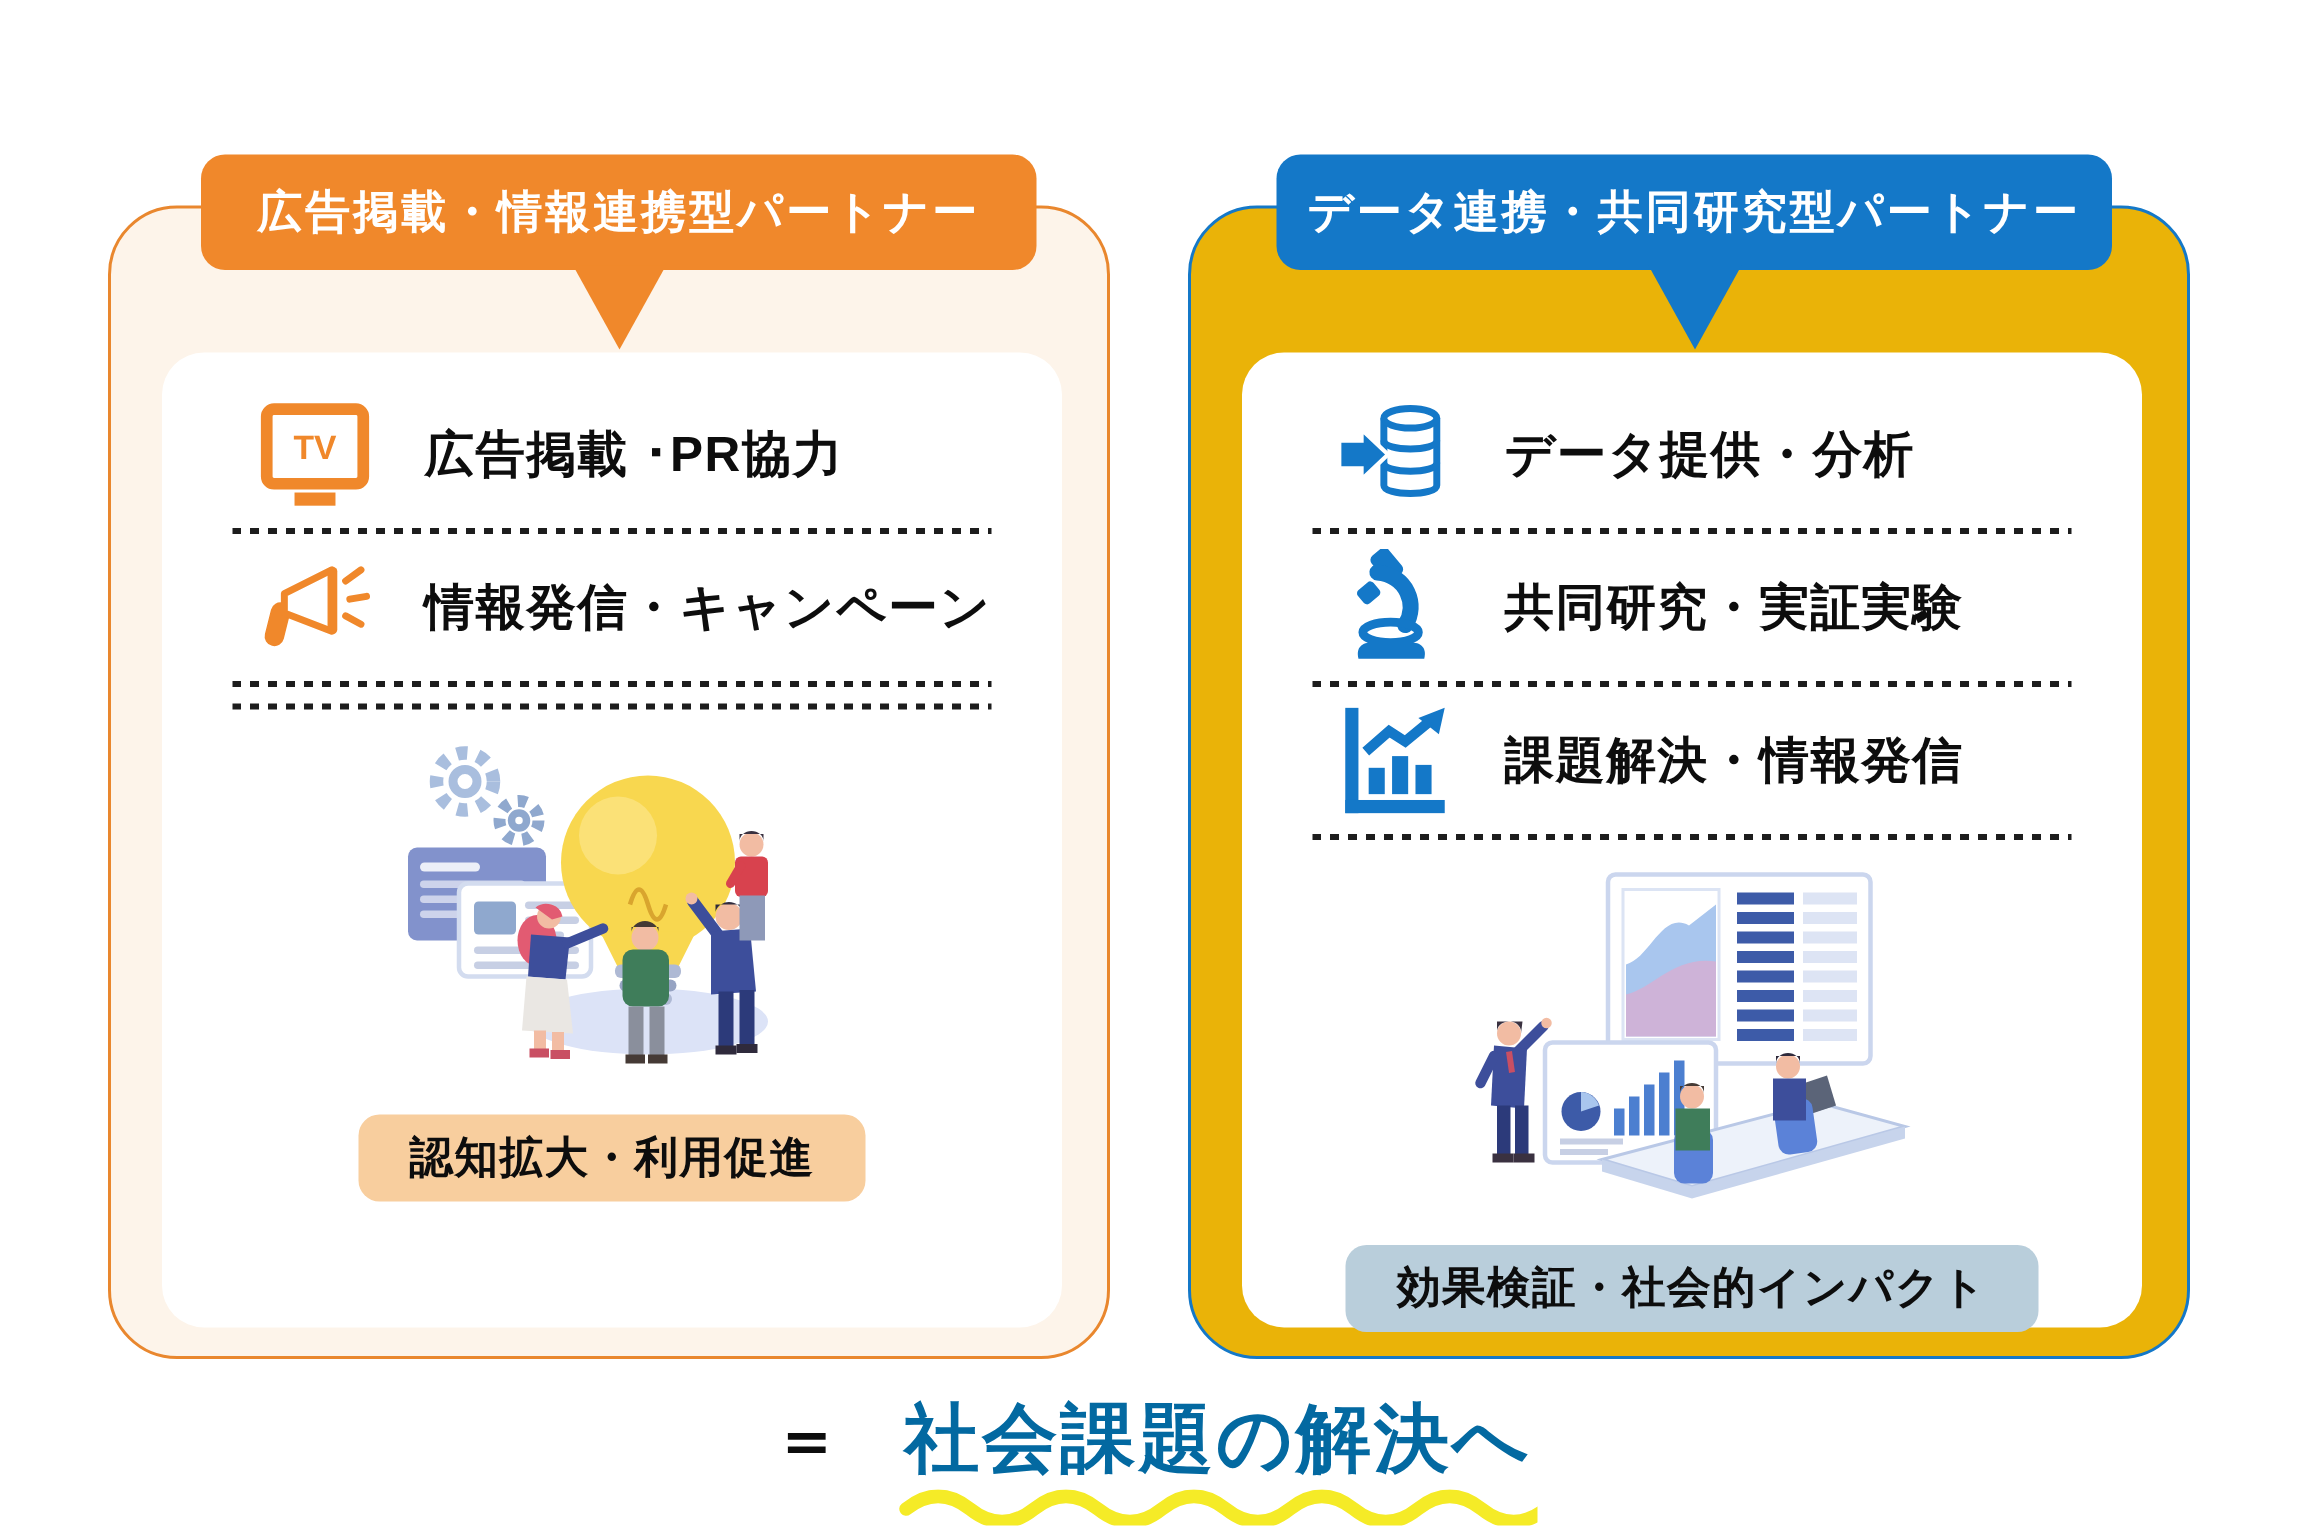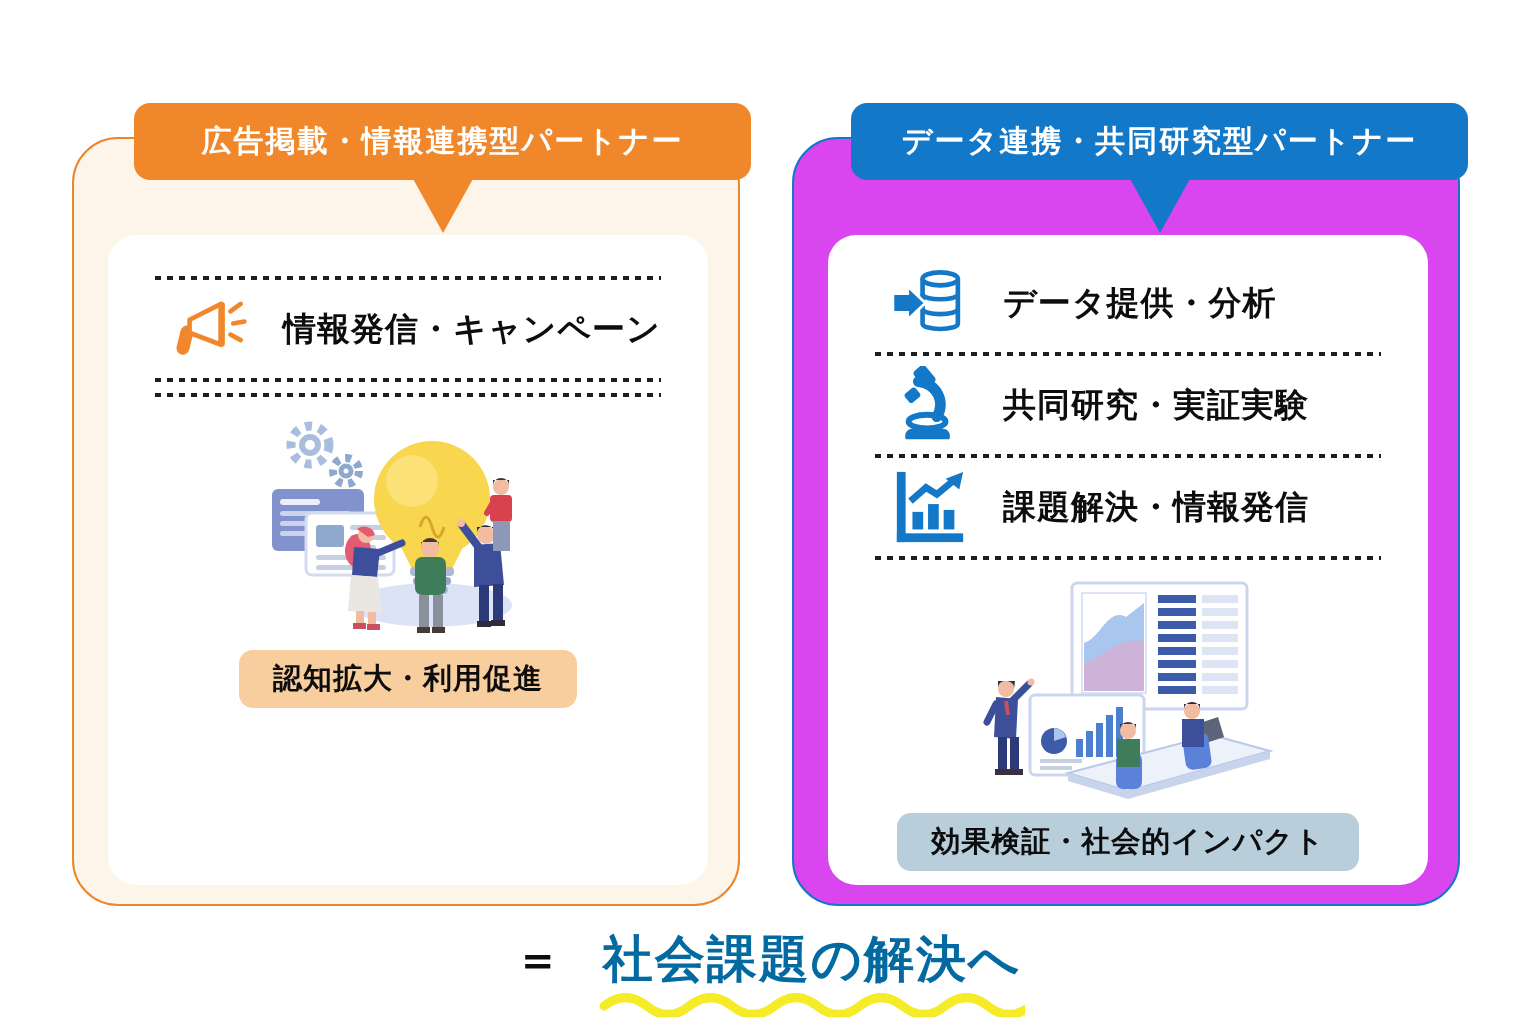--- a/index.html
+++ b/index.html
@@ -7,24 +7,24 @@
     position:relative;width:1536px;height:1024px;background:#fff;
     font-family:"Liberation Sans","DejaVu Sans",sans-serif;color:#111;overflow:hidden;
   }
   
   .title-row{position:absolute;top:22px;left:70px;right:70px;display:flex;align-items:center;gap:28px;}
   .rule{flex:1;height:2px;background:#CBCBCB;}
   .page-title{margin:0;font-size:45px;font-weight:900;letter-spacing:5px;white-space:nowrap;color:#0d0d0d;}
   
   .card{position:absolute;top:137px;width:668px;height:769px;border-radius:46px;box-sizing:border-box;}
   .card.orange{left:72px;background:#FDF4EA;border:2.5px solid #E9872E;}
-  .card.blue{left:792px;background:#d946ef;border:2.5px solid #1478C8;}
+  .card.blue{left:792px;background:#eab308;border:2.5px solid #1478C8;}
   
   .bubble{
-    position:absolute;top:103px;height:77px;width:617px;border-radius:16px;z-index:3;
+    position:absolute;top:103px;height:77px;width:557px;border-radius:16px;z-index:3;
     display:flex;align-items:center;justify-content:center;
     color:#fff;font-size:30px;font-weight:800;letter-spacing:2px;white-space:nowrap;
   }
   .bubble.orange{left:134px;background:#F0882B;}
   .bubble.blue{left:851px;background:#1478C8;}
   .bubble::after{
     content:"";position:absolute;top:calc(100% - 3px);left:50%;transform:translateX(-50%);
     width:0;height:0;border-left:31px solid transparent;border-right:31px solid transparent;
     border-top:56px solid #F0882B;
   }
@@ -34,41 +34,51 @@
     position:absolute;left:34px;top:96px;width:600px;height:650px;background:#fff;
     border-radius:28px;box-sizing:border-box;padding:30px 45px 0;
   }
   .item{display:flex;align-items:center;gap:34px;height:76px;padding-left:18px;}
   .icon{width:78px;height:78px;flex:none;display:flex;align-items:center;justify-content:center;}
   .icon svg{width:100%;height:100%;}
   .item-label{font-size:33px;font-weight:800;letter-spacing:1px;white-space:nowrap;color:#0d0d0d;}
   .sep{height:4px;margin:11px 2px;background:repeating-linear-gradient(90deg,#1d1d1d 0 6px,transparent 6px 12px);}
   .illus{height:236px;display:flex;align-items:center;justify-content:center;margin-top:4px;}
   .badge{
-    margin:6px auto 0;width:max-content;max-width:100%;padding:9px 34px;border-radius:14px;
+    margin:23px auto 0;width:max-content;max-width:100%;padding:9px 34px;border-radius:14px;
     font-size:29px;font-weight:800;letter-spacing:1px;white-space:nowrap;color:#0d0d0d;
   }
   .badge.peach{background:#F8CE9E;}
   .badge.bluegray{background:#B9CEDB;}
   
   .conclusion{position:absolute;top:926px;left:0;right:0;display:flex;justify-content:center;align-items:center;gap:42px;}
   .equals{font-size:46px;font-weight:900;color:#0d0d0d;}
   .concl-text{position:relative;font-size:50px;font-weight:900;letter-spacing:2px;white-space:nowrap;color:#0369a1;}
   .wave{position:absolute;left:-4px;right:-4px;top:100%;height:24px;margin-top:0px;}
   .wave svg{width:100%;height:100%;display:block;}
 </style>
 </head>
 <body>
 
 <div class="canvas">
 
 
   <section class="card orange">
     <div class="panel">
 
+      <div class="item">
+        <span class="icon">
+          <svg viewBox="0 0 80 80">
+            <rect x="7" y="9" width="66" height="51" rx="5" fill="#fff" stroke="#F0882B" stroke-width="8"></rect>
+            <text x="40" y="43" font-size="23" font-weight="bold" fill="#F0882B" text-anchor="middle" font-family="Liberation Sans, sans-serif">TV</text>
+            <rect x="26" y="66" width="28" height="9" fill="#F0882B"></rect>
+          </svg>
+        </span>
+        <span class="item-label">広告掲載 ･PR協力</span>
+      </div>
       <div class="sep"></div>
 
       <div class="item">
         <span class="icon">
           <svg viewBox="0 0 84 80">
             <rect x="8" y="36" width="14" height="32" rx="7" fill="#F0882B" transform="rotate(14 15 52)"></rect>
             <polygon points="20,30 54,13 54,57 20,44" fill="#fff" stroke="#F0882B" stroke-width="5" stroke-linejoin="round"></polygon>
             <rect x="51" y="11" width="7" height="48" rx="3" fill="#F0882B"></rect>
             <line x1="64" y1="21" x2="75" y2="13" stroke="#F0882B" stroke-width="5" stroke-linecap="round"></line>
             <line x1="67" y1="34" x2="79" y2="32" stroke="#F0882B" stroke-width="5" stroke-linecap="round"></line>

